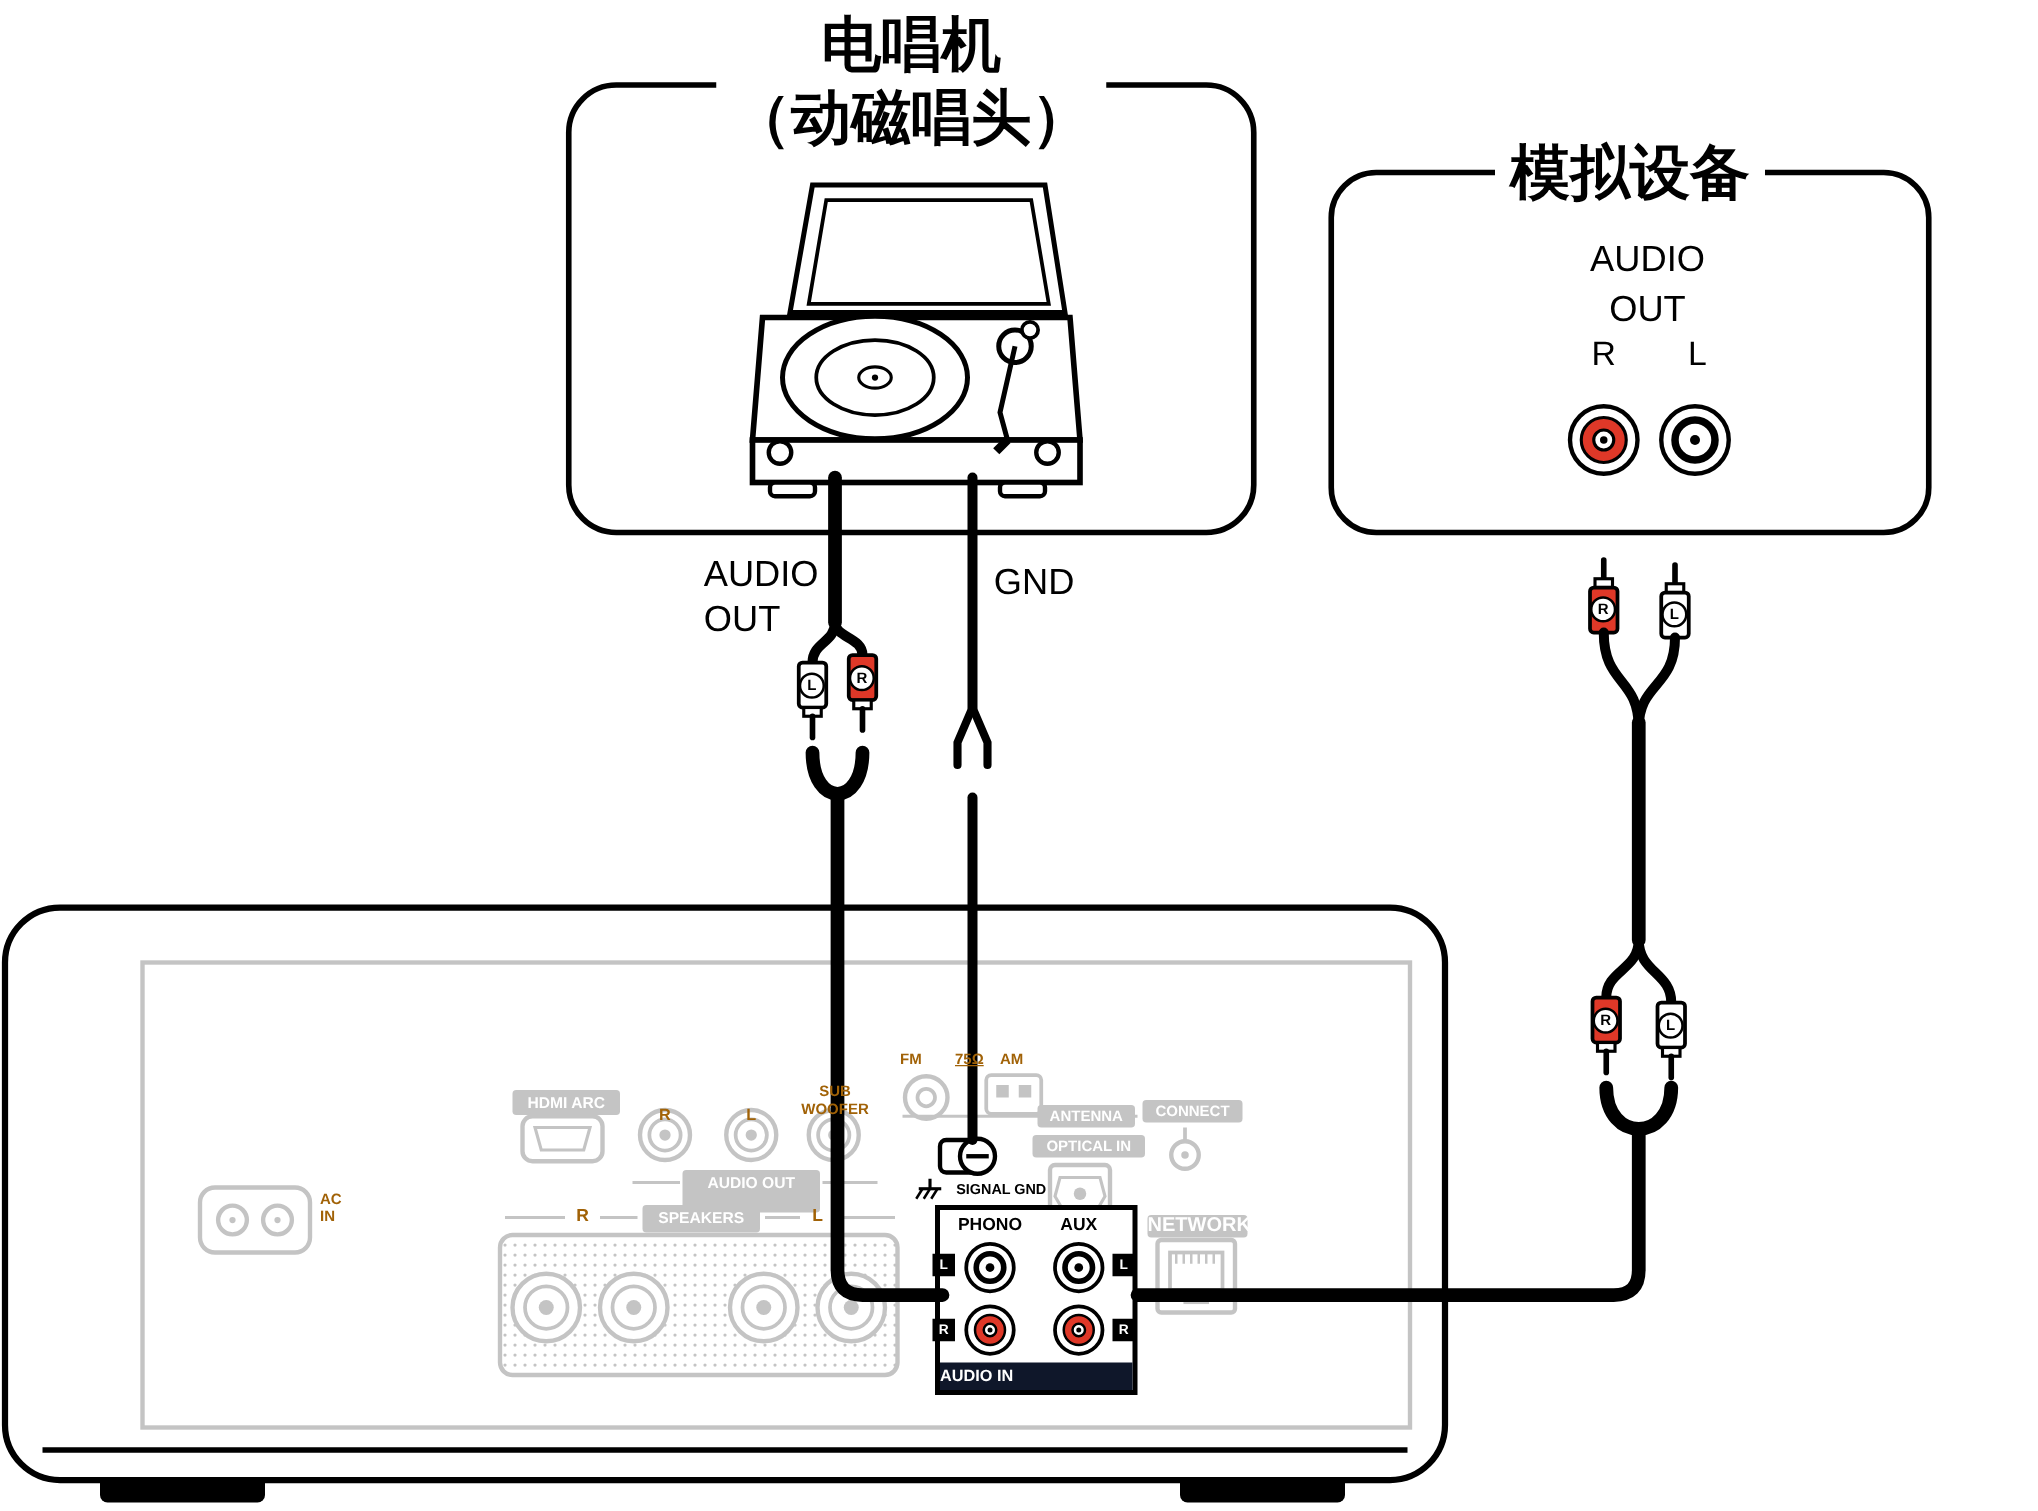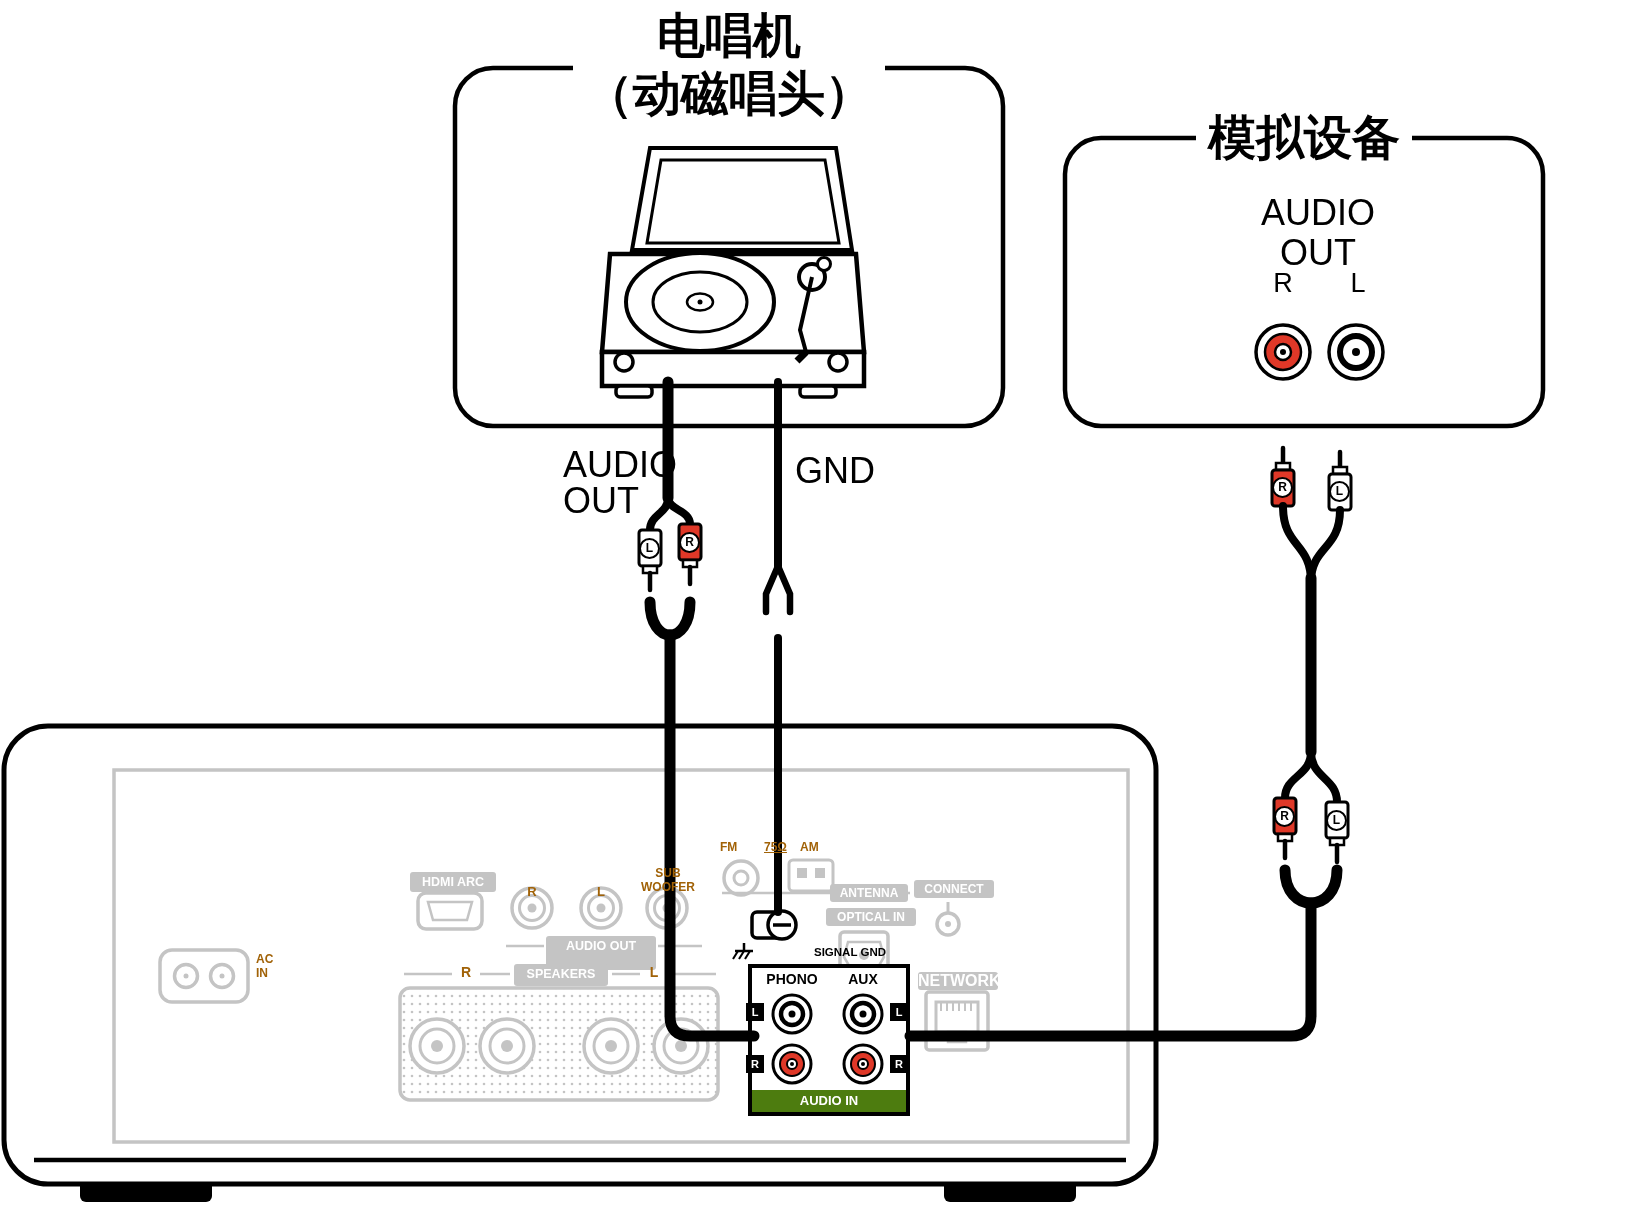--- a/index.html
+++ b/index.html
@@ -3,33 +3,33 @@
 <meta charset="utf-8">
 <style>
   html,body { margin:0; padding:0; background:#fff; }
   #stage {
     position:relative; width:1630px; height:1209px; background:#fff;
     overflow:hidden; font-family:"Liberation Sans", sans-serif;
   }
   #stage svg { position:absolute; left:0; top:0; }
   .c  { position:absolute; }
   .t48 { font-size:48px; font-weight:bold; text-align:center; color:#000; }
-  .t29 { font-size:36px; font-weight:500; color:#000; }
+  .t29 { font-size:29px; font-weight:500; color:#000; }
   .mask { background:#fff; padding:0 12px; display:inline-block; }
   .gt { color:#a16207; font-weight:bold; font-size:12px; text-align:center; }
   .badge { background:#c4c4c4; color:#fff; font-weight:bold; font-size:12.5px;
            text-align:center; border-radius:3px; }
   .bk { color:#000; font-weight:bold; }
   .pl { position:absolute; width:21px; height:21px; box-sizing:border-box;
         border:2.5px solid #000; border-radius:50%; background:#fff;
         font-size:12px; font-weight:bold; text-align:center; line-height:16px; color:#000; }
   .tab { position:absolute; width:18px; height:18px; background:#000; color:#fff;
          font-size:11px; font-weight:bold; text-align:center; line-height:18px; }
-  .band { position:absolute; background:#4d7c0f; color:#fff; font-weight:bold;
-          font-size:13px; text-align:center; }
+  .band { position:absolute; background:#0f172a; color:#fff; font-weight:bold;
+          font-size:13px; }
 </style>
 </head>
 <body>
 
 <div id="stage">
 
 <svg width="1630" height="1209" viewBox="0 0 1630 1209">
   <defs>
     <pattern id="dots" width="8" height="8" patternUnits="userSpaceOnUse">
       <circle cx="4" cy="4" r="1.3" fill="#c4c4c4"></circle>
@@ -264,21 +264,21 @@
 <div class="c gt" style="left:644px; top:964px; width:20px; font-size:14px;">L</div>
 <div class="c gt" style="left:256px; top:952px; width:26px; text-align:left;">AC</div>
 <div class="c gt" style="left:256px; top:966px; width:26px; text-align:left;">IN</div>
 <div class="c gt" style="left:720px; top:840px; width:26px; text-align:left;">FM</div>
 <div class="c gt" style="left:764px; top:840px; width:36px; text-align:left;text-decoration:underline;">75Ω</div>
 <div class="c gt" style="left:800px; top:840px; width:28px; text-align:left;">AM</div>
 <div class="c badge" style="left:830px; top:884px; width:78px; height:18px; line-height:18px; font-size:12px;">ANTENNA</div>
 <div class="c badge" style="left:826px; top:908px; width:90px; height:18px; line-height:18px; font-size:12px;">OPTICAL IN</div>
 <div class="c badge" style="left:914px; top:880px; width:80px; height:18px; line-height:18px; font-size:12px;">CONNECT</div>
 <div class="c badge" style="left:918px; top:972px; width:80px; height:18px; line-height:18px; font-size:16px;">NETWORK</div>
-<div class="c bk" style="left:756px; top:946px; width:90px; font-size:11.5px; text-align:right;margin-left:40px;">SIGNAL GND</div>
+<div class="c bk" style="left:756px; top:946px; width:90px; font-size:11.5px; text-align:center;">SIGNAL GND</div>
 
 <div class="c bk" style="left:756px; top:971px; width:72px; font-size:14px; text-align:center;">PHONO</div>
 <div class="c bk" style="left:836px; top:971px; width:54px; font-size:14px; text-align:center;">AUX</div>
 <div class="band" style="left:752px; top:1090px; width:154px; height:22px; line-height:22px;">AUDIO IN</div>
 <div class="tab" style="left:746px; top:1003px;">L</div>
 <div class="tab" style="left:746px; top:1055px;">R</div>
 <div class="tab" style="left:890px; top:1003px;">L</div>
 <div class="tab" style="left:890px; top:1055px;">R</div>
 
 <div class="pl" style="left:639px; top:538px;">L</div>

